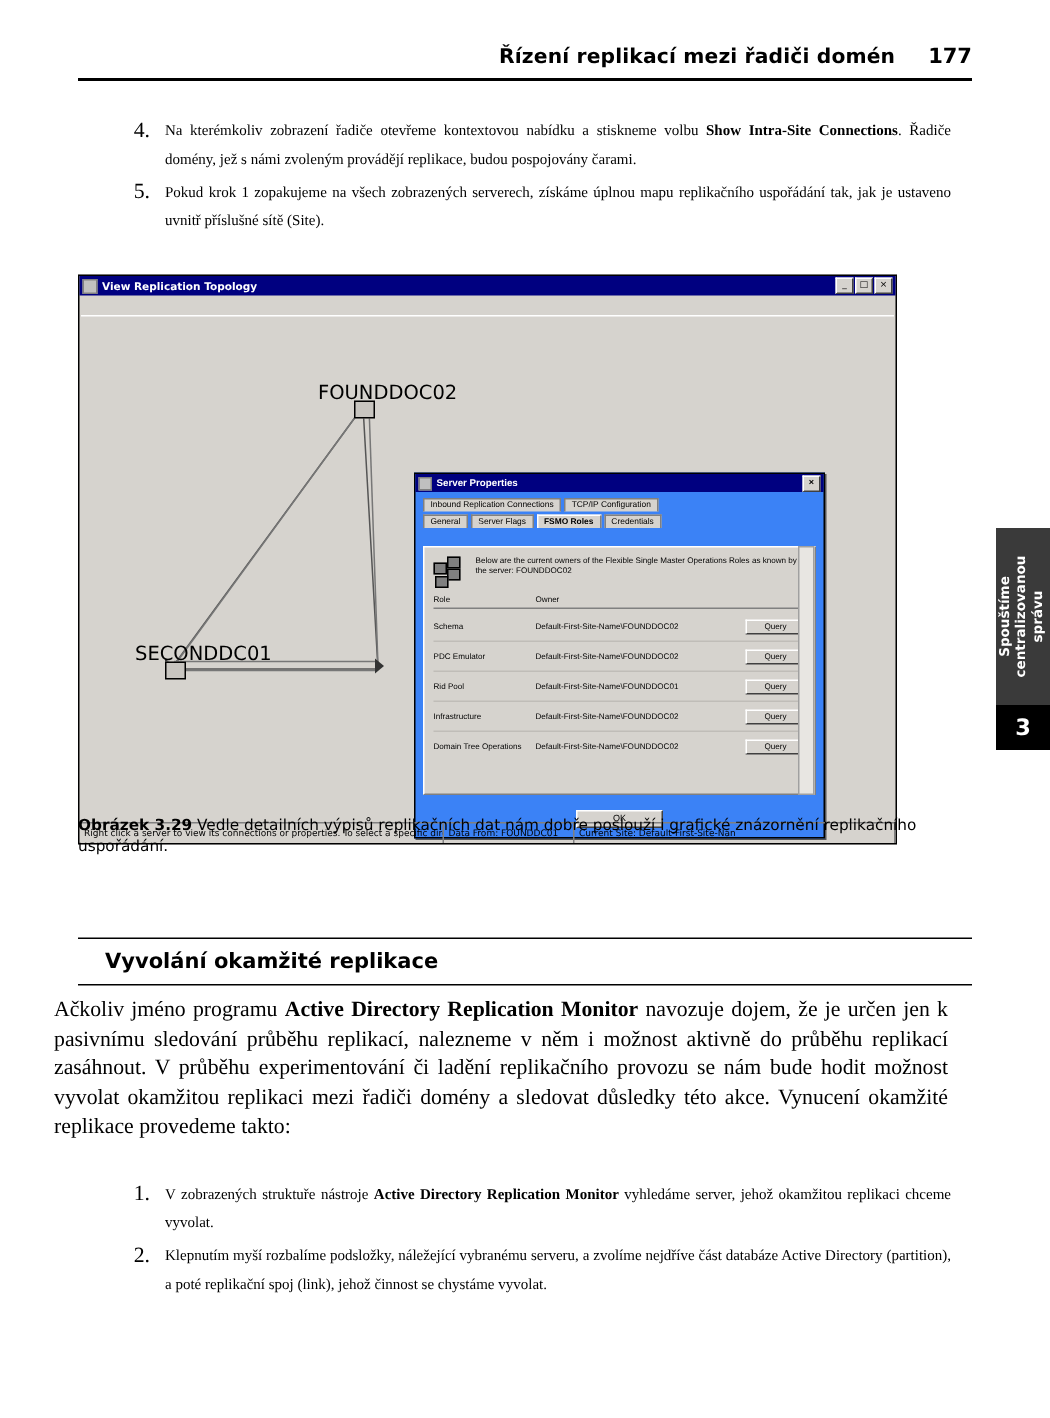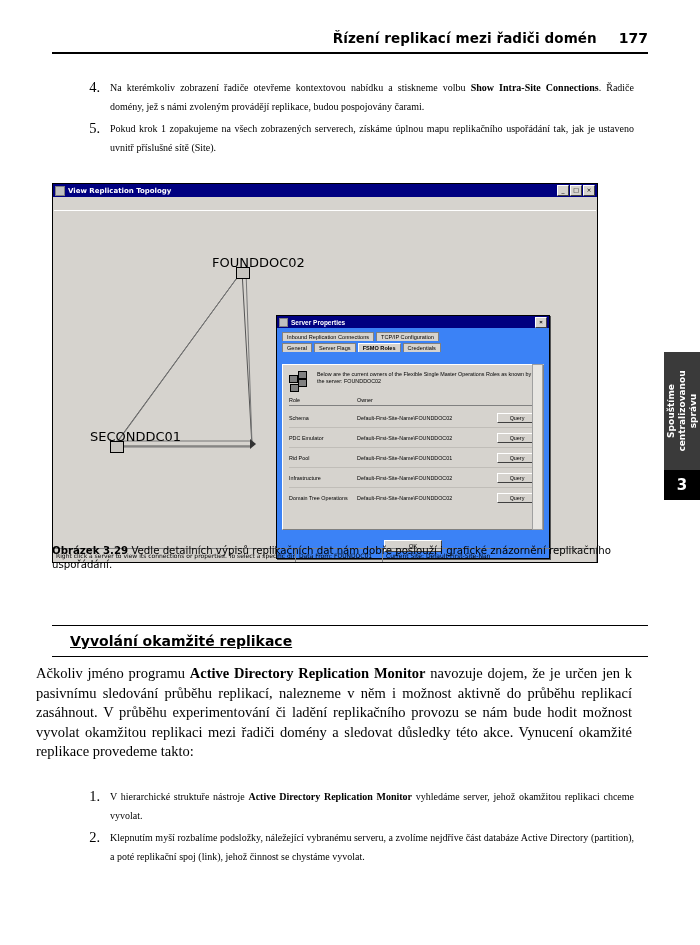--- a/index.html
+++ b/index.html
@@ -375,21 +375,20 @@
     border-top: 1.5px solid #000;
     border-bottom: 1.5px solid #000;
     display: flex;
     align-items: center;
   }
   .section-head .sh-text {
     font-family: "DejaVu Sans", sans-serif;
     font-weight: bold;
     font-size: 14px;
     margin-left: 18px;
-    text-decoration: underline;
   }
 
   
   .para {
     position: absolute;
     top: 664px;
     left: 36px;
     width: 596px;
     font-size: 14.5px;
     line-height: 19.5px;
@@ -543,19 +542,19 @@
 
 <div class="section-head">
   <span class="sh-text">Vyvolání okamžité replikace</span>
 </div>
 
 <div class="para" id="para-main"><span>Ačkoliv jméno programu </span><b>Active Directory Replication Monitor</b><span> navozuje dojem, že je určen jen k pasivnímu sledování průběhu replikací, nalezneme v něm i možnost aktivně do průběhu replikací zasáhnout. V průběhu experimentování či ladění replikačního provozu se nám bude hodit možnost vyvolat okamžitou replikaci mezi řadiči domény a sledovat důsledky této akce. Vynucení okamžité replikace provedeme takto:</span></div>
 
 <div class="list-bottom">
   <div class="li">
     <div class="li-num">1.</div>
-    <div class="li-body" id="bot-li-0"><span>V hierarchické struktuře nástroje </span><b>Active Directory Replication Monitor</b><span> vyhledáme server, jehož okamžitou replikaci chceme vyvolat.</span></div>
+    <div class="li-body" id="bot-li-0"><span>V zobrazených struktuře nástroje </span><b>Active Directory Replication Monitor</b><span> vyhledáme server, jehož okamžitou replikaci chceme vyvolat.</span></div>
   </div>
   <div class="li">
     <div class="li-num">2.</div>
     <div class="li-body" id="bot-li-1"><span>Klepnutím myší rozbalíme podsložky, náležející vybranému serveru, a zvolíme nejdříve část databáze Active Directory (partition), a poté replikační spoj (link), jehož činnost se chystáme vyvolat.</span></div>
   </div>
 </div>
 
 </body></html>

